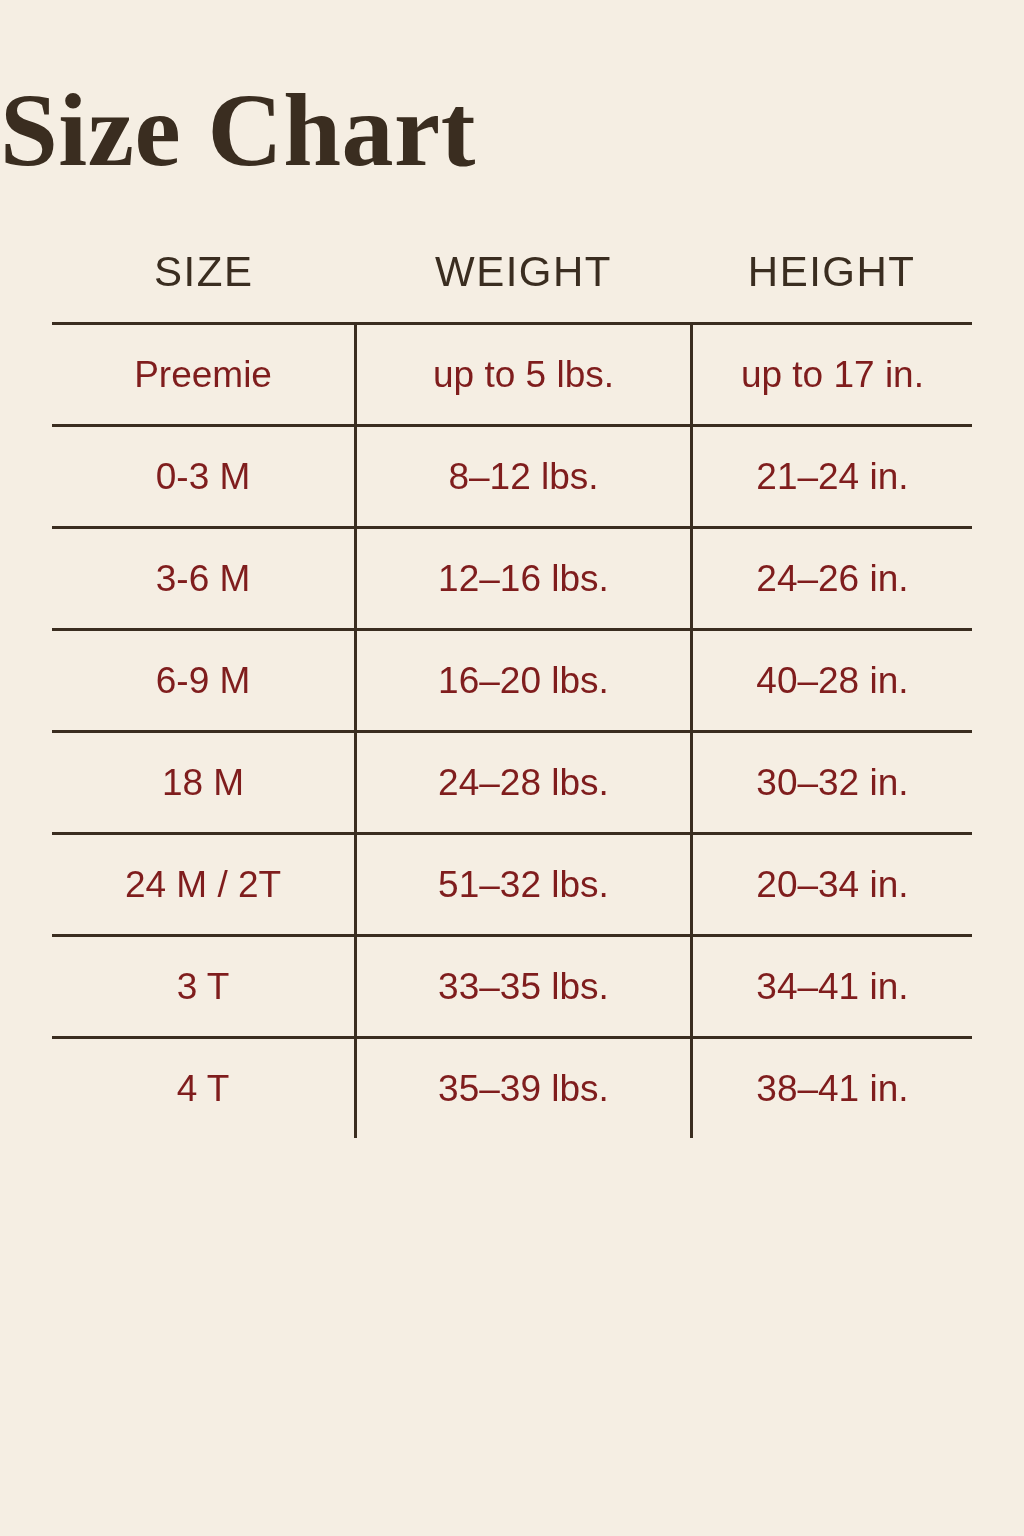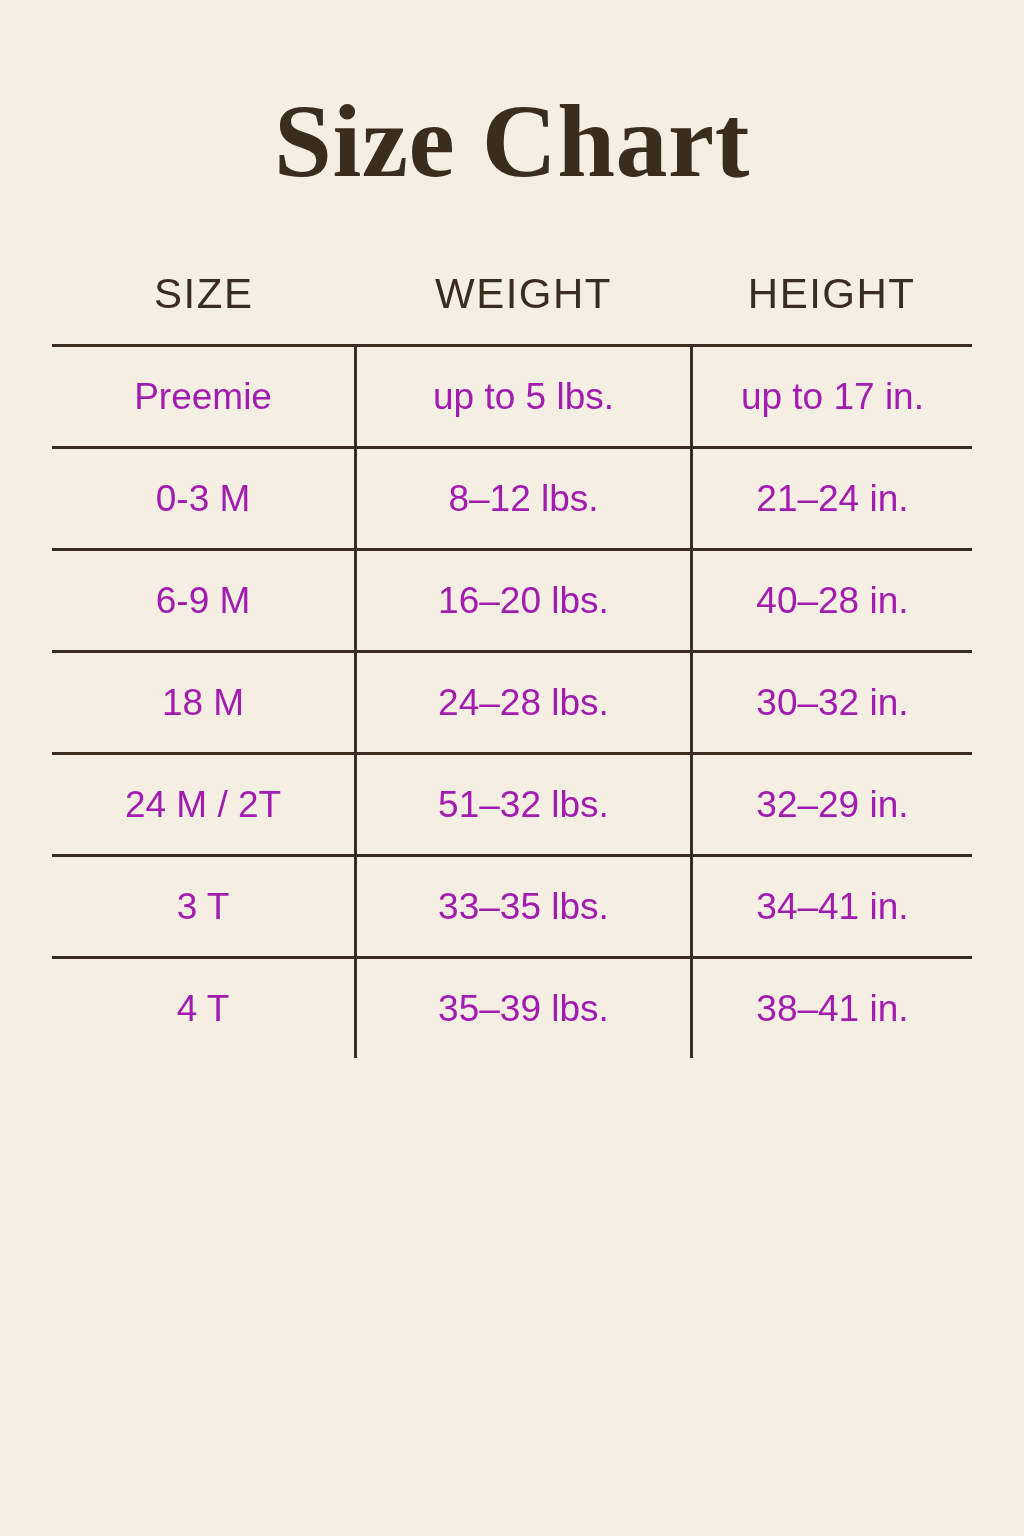--- a/index.html
+++ b/index.html
@@ -19,23 +19,22 @@
     width: 1024px;
     height: 1536px;
     box-sizing: border-box;
     padding: 0;
   }
   .title {
     font-family: "Liberation Serif", serif;
     font-weight: 700;
     font-size: 104px;
     line-height: 1;
-    text-align: center;
     color: #3a2d20;
-    margin: 11px;
+    margin: 0;
     padding-top: 78px;
     letter-spacing: 0.5px;
   }
   .table-wrap {
     margin: 0 auto;
     width: 920px;
     padding-top: 66px;
   }
   table {
     width: 100%;
@@ -53,21 +52,21 @@
     color: #3a2d20;
     text-align: center;
     padding: 0 0 26px 0;
     border: none;
     font-family: "Liberation Sans", sans-serif;
   }
   tbody td {
     font-size: 37px;
     font-weight: 400;
     text-align: center;
-    color: #a21caf;
+    color: #7f1d1d;
     height: 99px;
     border-top: 3px solid #3a2d20;
     border-right: 3px solid #3a2d20;
     padding: 0;
     vertical-align: middle;
   }
   tbody td:last-child {
     border-right: none;
   }
   tbody tr:last-child td {
@@ -103,33 +102,38 @@
           <td>Preemie</td>
           <td>up to 5 lbs.</td>
           <td>up to 17 in.</td>
         </tr>
         <tr>
           <td>0-3 M</td>
           <td>8–12 lbs.</td>
           <td>21–24 in.</td>
         </tr>
         <tr>
+          <td>3-6 M</td>
+          <td>12–16 lbs.</td>
+          <td>24–26 in.</td>
+        </tr>
+        <tr>
           <td>6-9 M</td>
           <td>16–20 lbs.</td>
           <td>40–28 in.</td>
         </tr>
         <tr>
           <td>18 M</td>
           <td>24–28 lbs.</td>
           <td>30–32 in.</td>
         </tr>
         <tr>
           <td>24 M / 2T</td>
           <td>51–32 lbs.</td>
-          <td>32–29 in.</td>
+          <td>20–34 in.</td>
         </tr>
         <tr>
           <td>3 T</td>
           <td>33–35 lbs.</td>
           <td>34–41 in.</td>
         </tr>
         <tr>
           <td>4 T</td>
           <td>35–39 lbs.</td>
           <td>38–41 in.</td>

